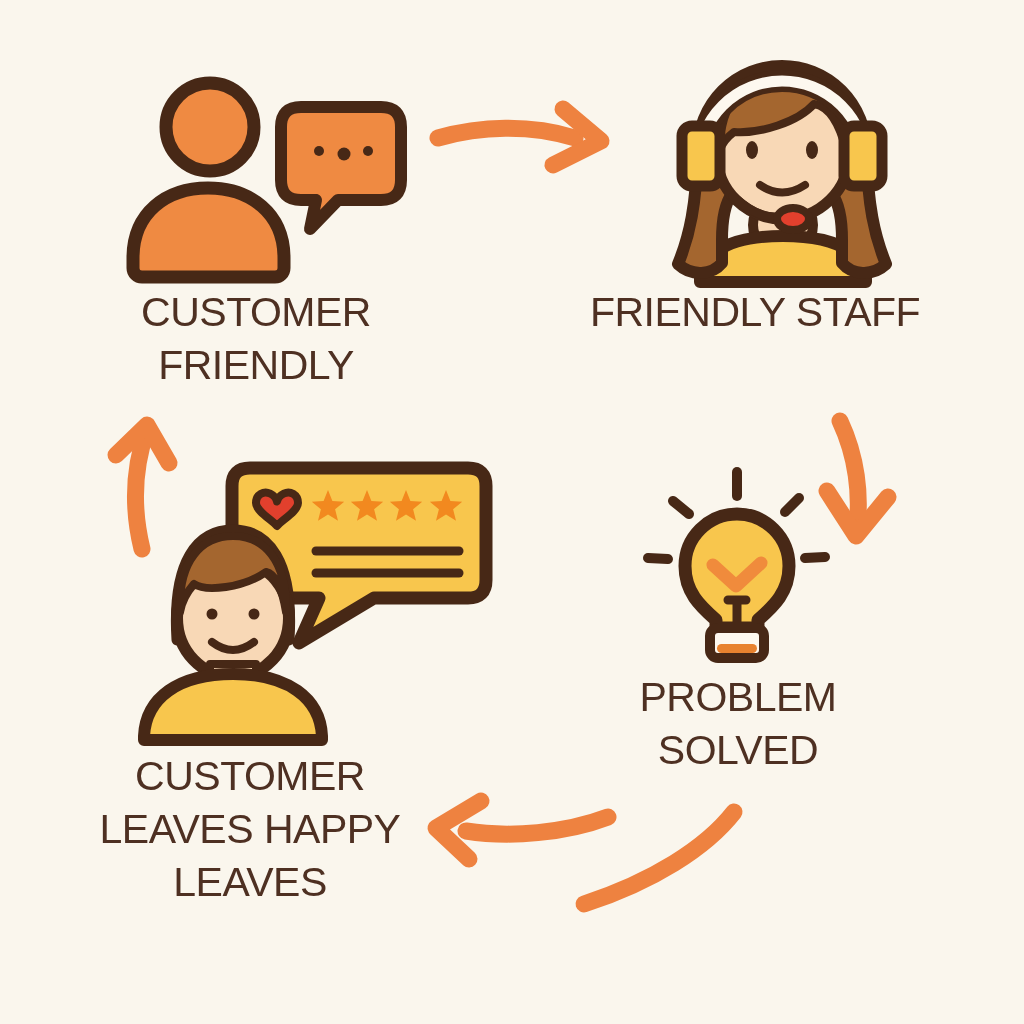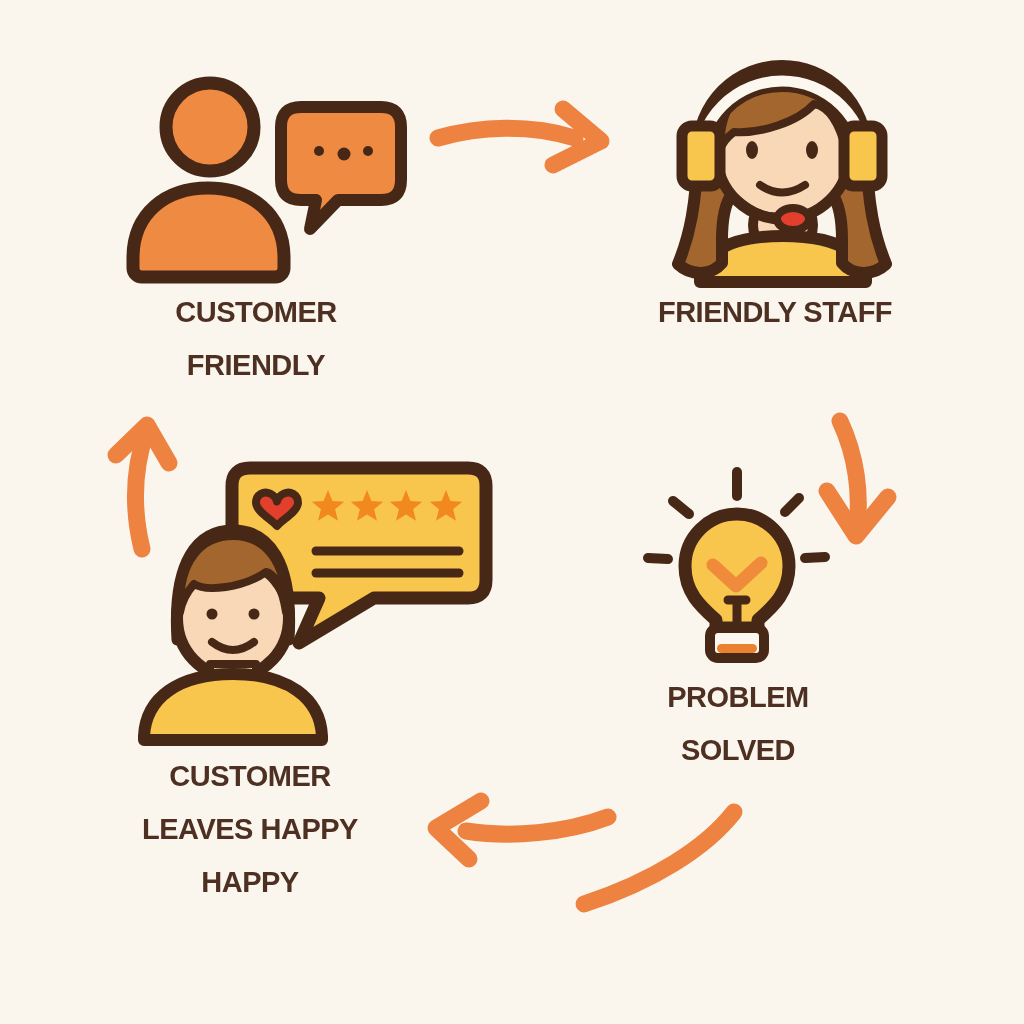--- a/index.html
+++ b/index.html
@@ -6,29 +6,29 @@
   body{
     width:1024px;height:1024px;overflow:hidden;
     background:#faf6ed;
     font-family:"Liberation Sans", sans-serif;
   }
   .canvas{position:relative;width:1024px;height:1024px;background:#faf6ed;}
   svg.art{position:absolute;left:0;top:0;width:1024px;height:1024px;}
   .label{
     position:absolute;
     text-align:center;
-    font-weight:700;
-    font-size:29px;
+    font-weight:400;
+    font-size:41px;
     letter-spacing:-0.5px;
     line-height:53px;
     color:#4e3022;
   }
   .label span{display:block;white-space:nowrap;}
   #label-contacts{left:36px;top:286px;width:440px;}
-  #label-staff{left:535px;top:286px;width:480px;}
+  #label-staff{left:515px;top:286px;width:480px;}
   #label-solved{left:538px;top:671px;width:400px;}
   #label-review{left:30px;top:750px;width:440px;}
 </style>
 </head>
 <body>
 
 <div class="canvas">
 
   <svg class="art" viewBox="0 0 1024 1024" fill="none" stroke-linecap="round" stroke-linejoin="round">
 
@@ -148,16 +148,16 @@
   </div>
 
   <div class="label" id="label-solved">
     <span>PROBLEM</span>
     <span>SOLVED</span>
   </div>
 
   <div class="label" id="label-review">
     <span>CUSTOMER</span>
     <span>LEAVES HAPPY</span>
-    <span>HAPPY</span>
+    <span>LEAVES</span>
   </div>
 
 </div>
 
 </body></html>

